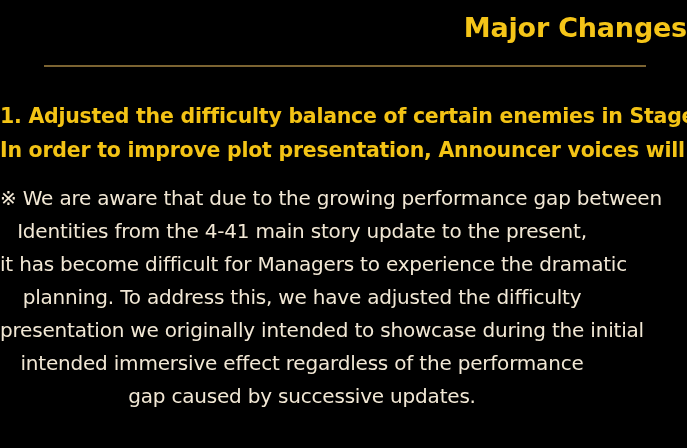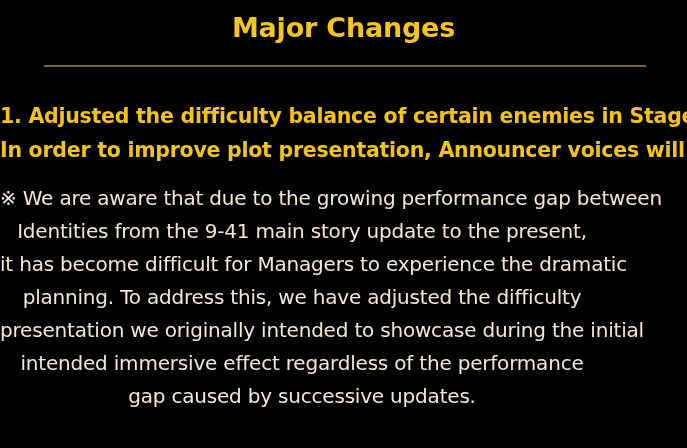--- a/index.html
+++ b/index.html
@@ -20,21 +20,21 @@
     background: #000000;
     overflow: hidden;
   }
 
   
   .title {
     position: absolute;
     top: 10px;
     left: 0;
     width: 687px;
-    text-align: center;
+    text-align: right;
     font-size: 27px;
     font-weight: 700;
     letter-spacing: -0.2px;
     color: #f5c518;
     line-height: 36px;
     white-space: nowrap;
   }
 
   
   .divider {
@@ -91,21 +91,21 @@
 
   <div class="divider"></div>
 
   <div class="notices">
     <div class="notice-line">1. Adjusted the difficulty balance of certain enemies in Stage 6-41.</div>
     <div class="notice-line">In order to improve plot presentation, Announcer voices will be fixed</div>
   </div>
 
   <div class="body-block">
     <div class="body-line">※ We are aware that due to the growing performance gap between</div>
-    <div class="body-line">Identities from the 9-41 main story update to the present,</div>
+    <div class="body-line">Identities from the 4-41 main story update to the present,</div>
     <div class="body-line">it has become difficult for Managers to experience the dramatic</div>
     <div class="body-line">planning. To address this, we have adjusted the difficulty</div>
     <div class="body-line">presentation we originally intended to showcase during the initial</div>
     <div class="body-line">intended immersive effect regardless of the performance</div>
     <div class="body-line">gap caused by successive updates.</div>
   </div>
 
 </div>
 
 </body></html>

